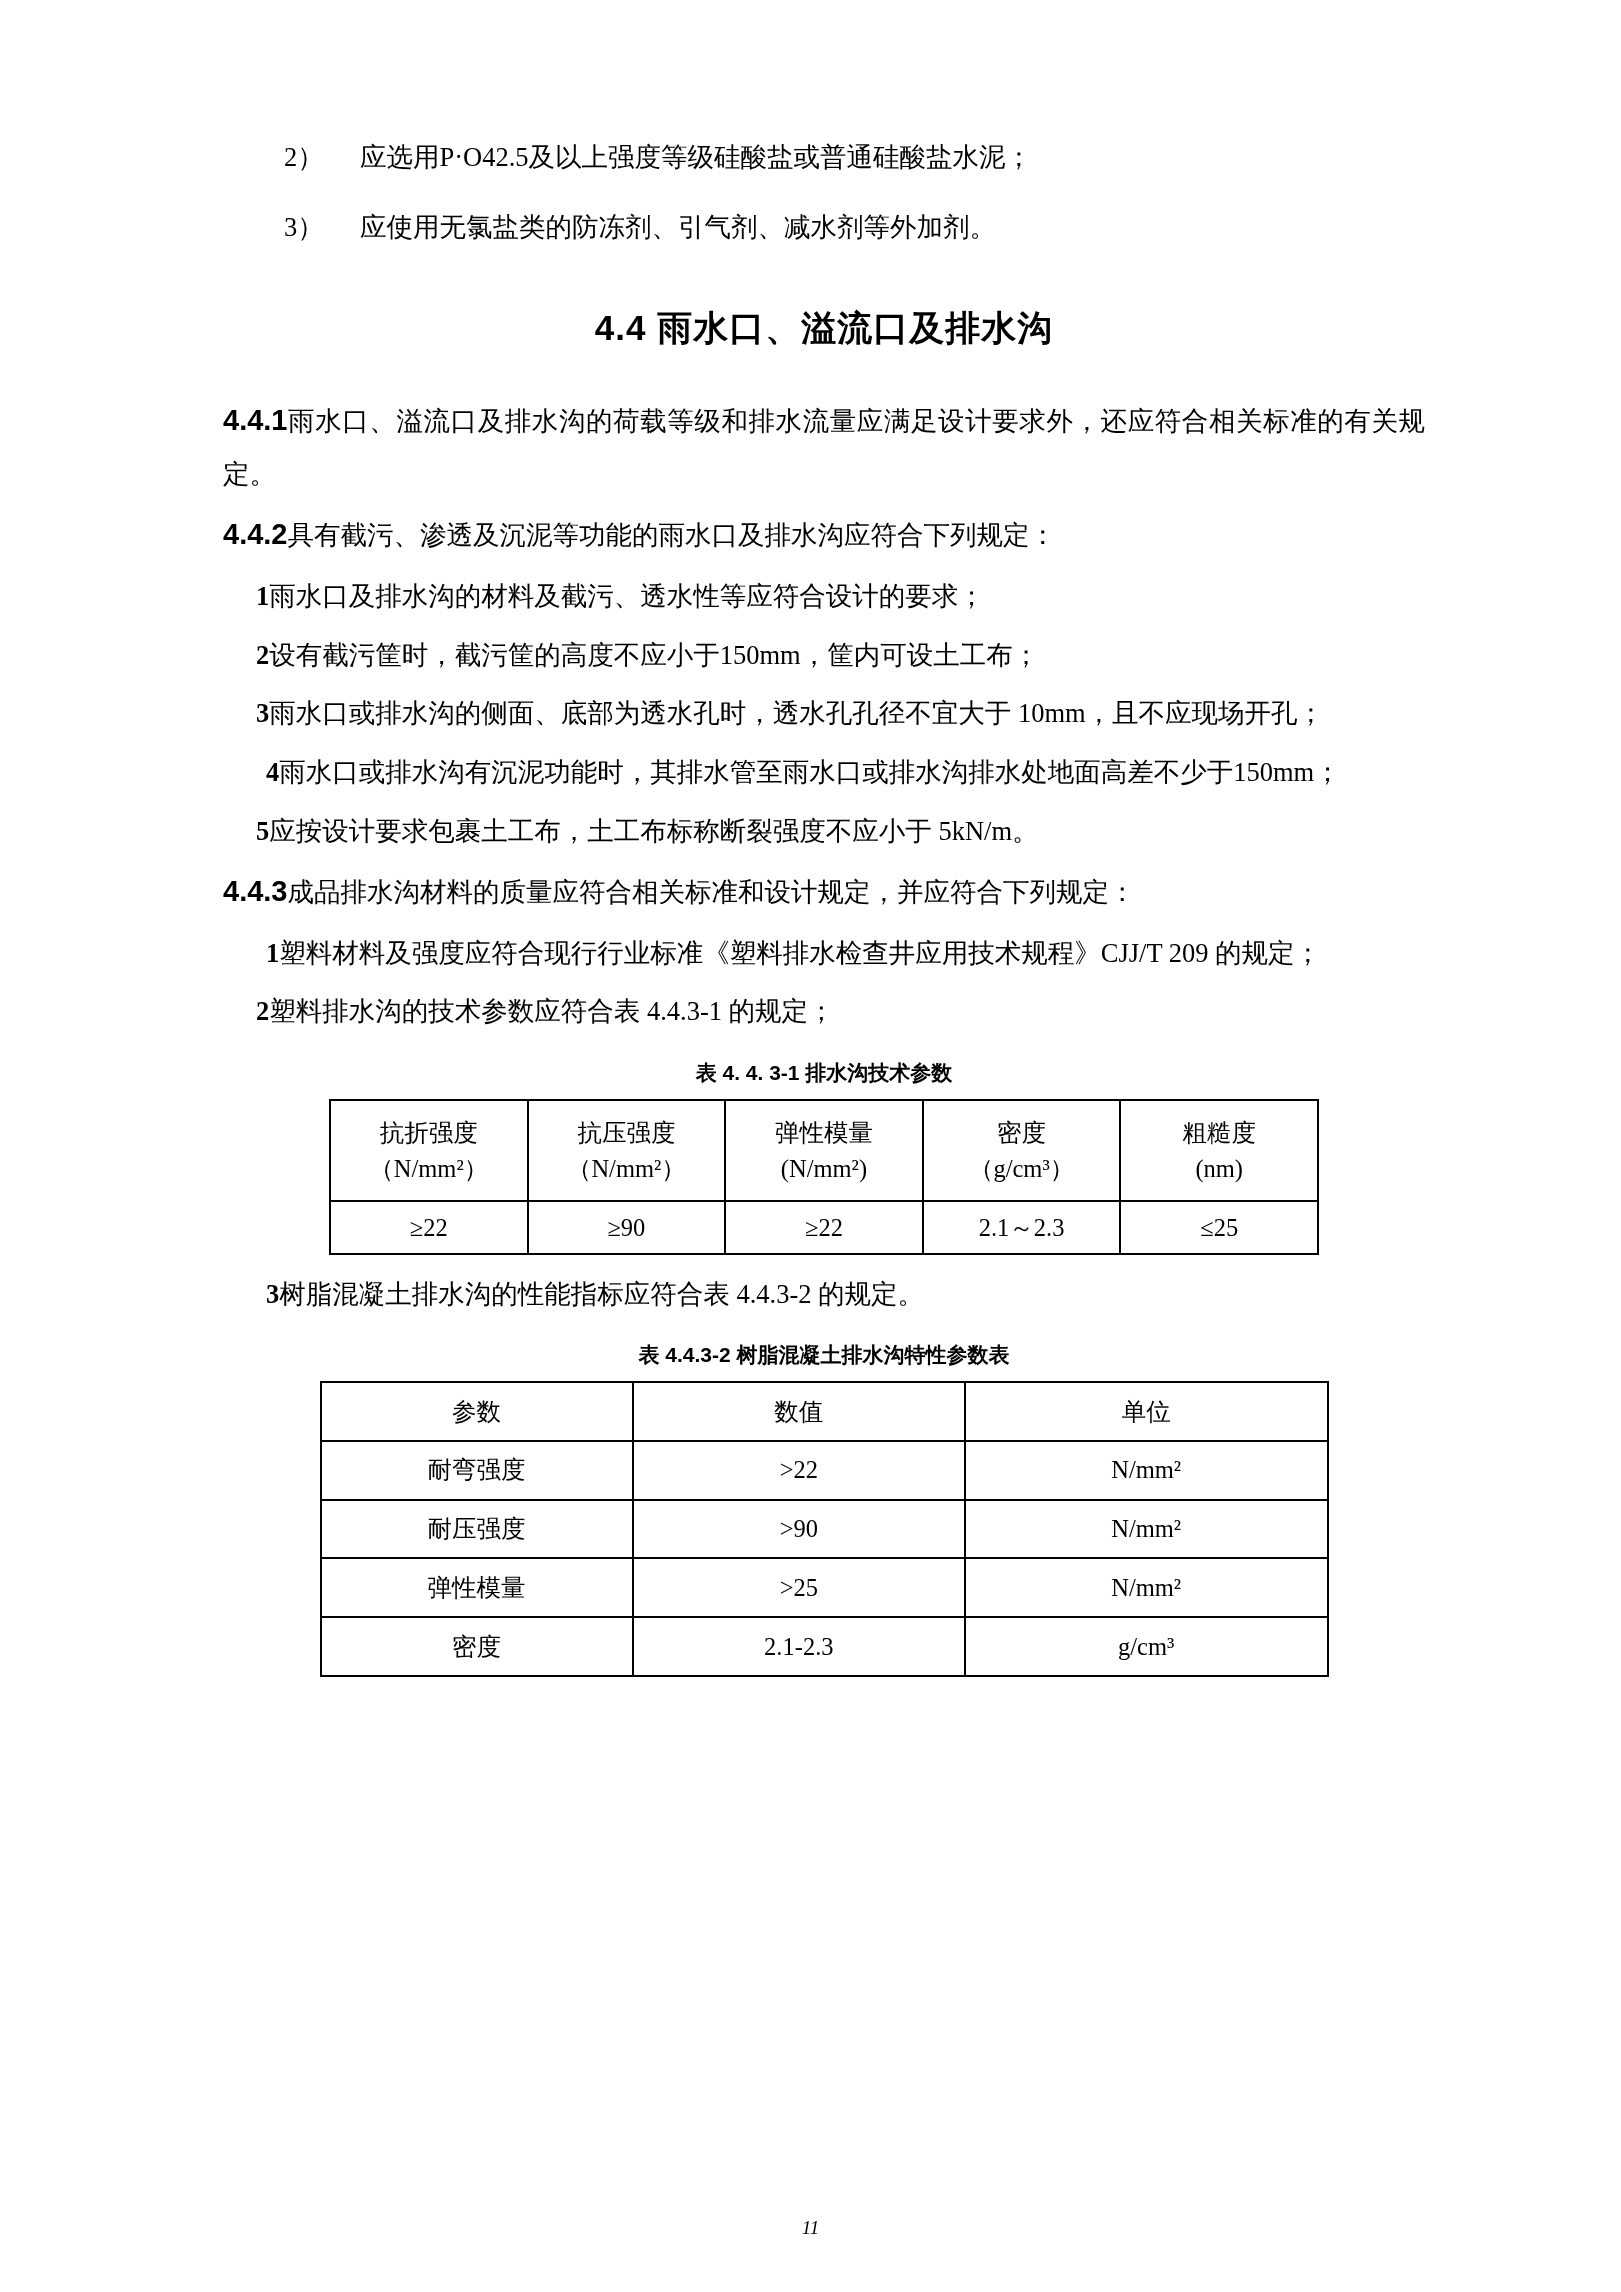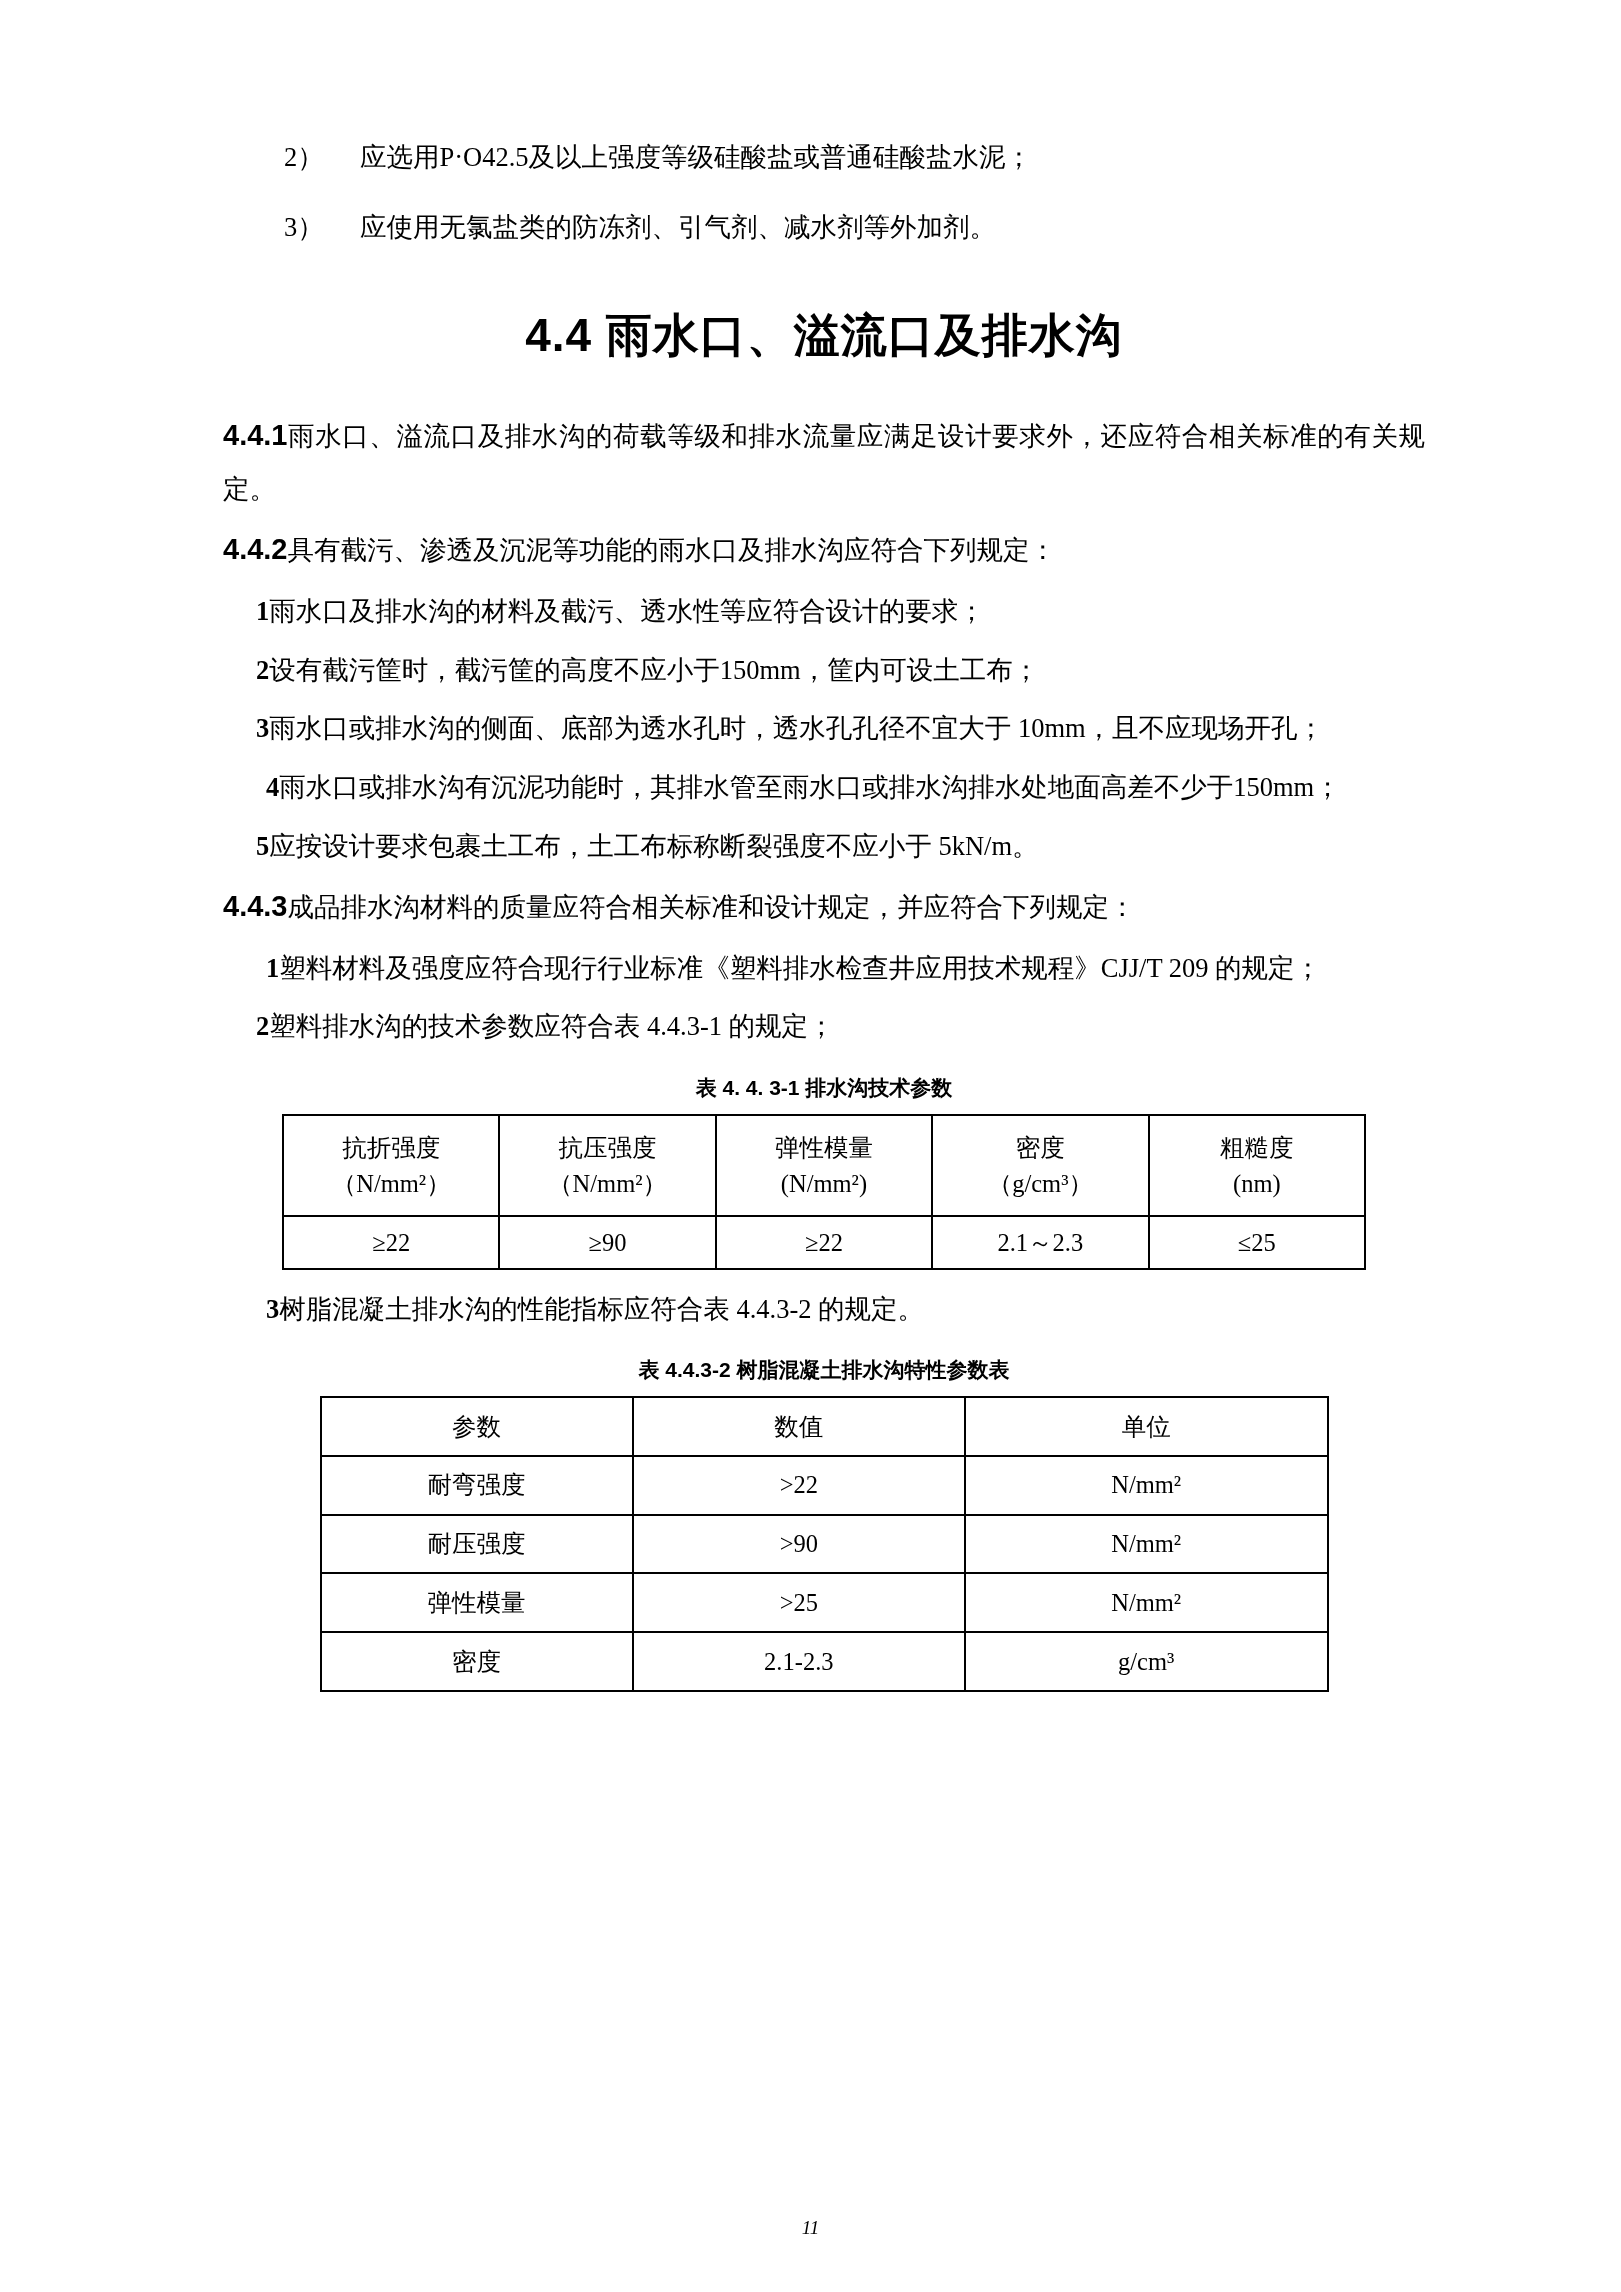--- a/index.html
+++ b/index.html
@@ -32,21 +32,21 @@
     width: 76px;
     flex: 0 0 76px;
   }
   .numbered-item .txt {
     flex: 1;
   }
   h2.section-title {
     text-align: center;
     font-family: "Liberation Sans", sans-serif;
     font-weight: bold;
-    font-size: 46px;
+    font-size: 35px;
     margin: 57px 0 41px 0;
     letter-spacing: 1px;
   }
   p.body-par {
     font-size: 26.5px;
     line-height: 1.92;
     margin: 0 0 7.8px 0;
     text-align: justify;
   }
   p.body-par.indent {
@@ -77,21 +77,21 @@
     font-size: 24.5px;
   }
   table.doc-table td {
     border: 2px solid #000000;
     text-align: center;
     vertical-align: middle;
     padding: 5.9px 3.9px;
     line-height: 1.45;
   }
   table#table-441 {
-    width: 1084px;
+    width: 990px;
   }
   table#table-441 td {
     width: 20%;
     height: 39px;
   }
   table#table-441 .hdr td {
     height: 84px;
     padding: 7.8px 3.9px;
   }
   table#table-442 {

